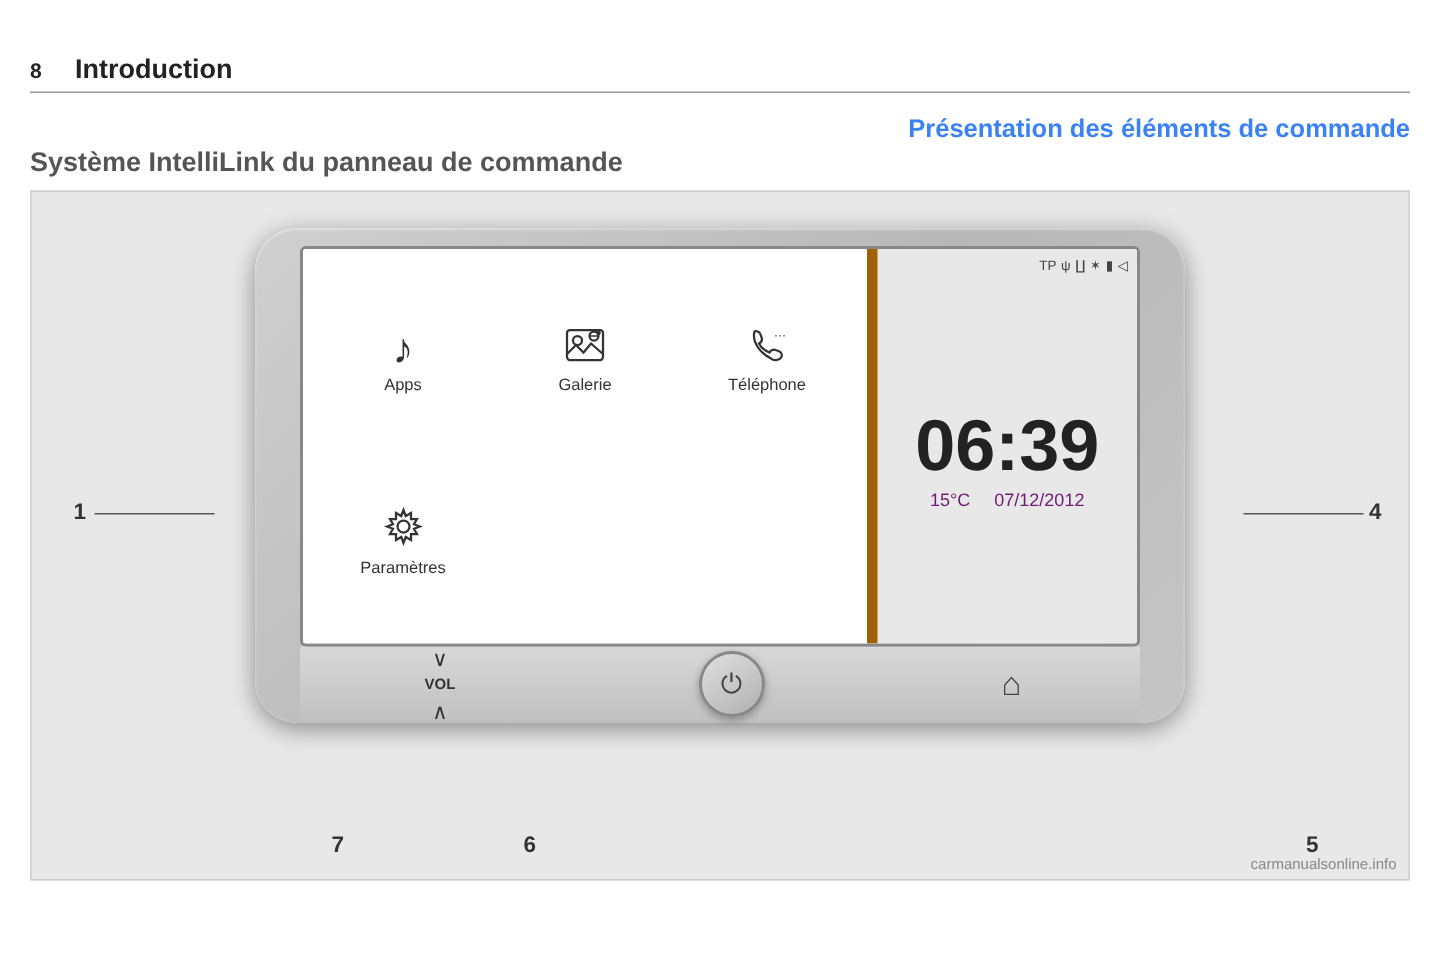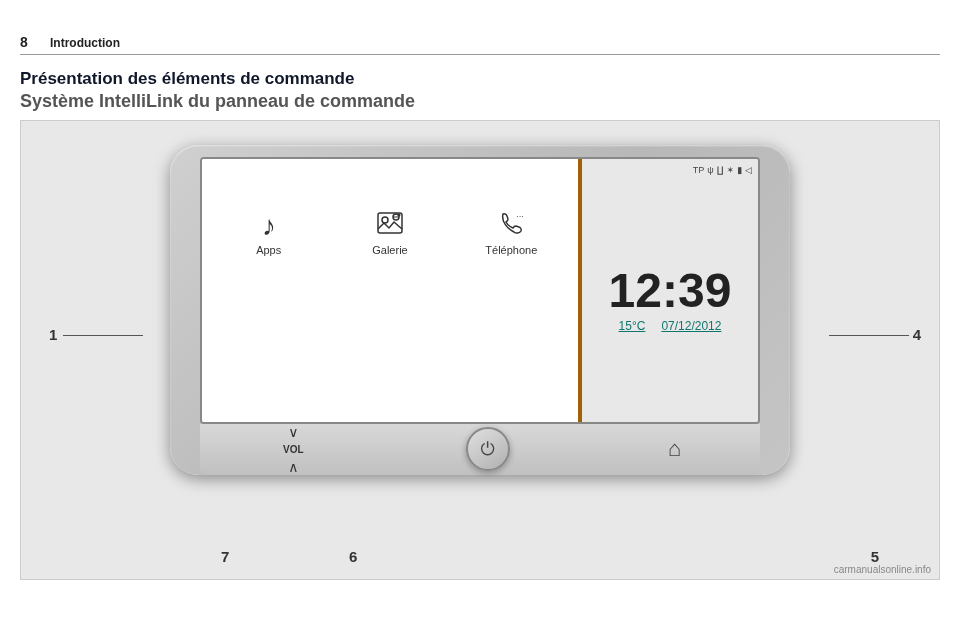--- a/index.html
+++ b/index.html
@@ -18,37 +18,38 @@
       align-items: baseline;
       padding: 8px 20px 4px 20px;
     }
     .page-num {
       font-size: 14px;
       font-weight: bold;
       color: #222;
       min-width: 30px;
     }
     .page-title {
-      font-size: 12px;
+      font-size: 18px;
       font-weight: bold;
       color: #222;
       margin-top: 28px;
     }
     .header-divider {
       border: none;
       border-top: 1.5px solid #999;
       margin: 0 20px 8px 20px;
     }
 
     
     .section-title {
       font-size: 17px;
       font-weight: bold;
-      color: #0f172a;
+      color: #3b82f6;
       padding: 6px 20px 2px 20px;
+      text-align: right;
     }
     .section-subtitle {
       font-size: 18px;
       font-weight: bold;
       color: #555;
       padding: 0 20px 8px 20px;
     }
 
     
     .figure-area {
@@ -126,21 +127,21 @@
     .app-icon .icon-label {
       font-size: 11px;
       color: #333;
       text-align: center;
     }
 
     
     .screen-right {
       width: 180px;
       background: #e8e8e8;
-      border-left: 4px solid #a16207;
+      border-left: 7px solid #a16207;
       display: flex;
       flex-direction: column;
       align-items: center;
       justify-content: center;
       position: relative;
     }
 
     .status-bar {
       position: absolute;
       top: 6px;
@@ -155,25 +156,24 @@
     .clock-display {
       font-size: 48px;
       font-weight: bold;
       color: #222;
       line-height: 1;
       margin-top: 20px;
     }
 
     .date-temp {
       font-size: 12px;
-      color: #0f766e;
+      color: #701a75;
       margin-top: 4px;
       display: flex;
       gap: 16px;
-      text-decoration: underline;
     }
 
     
     .controls-bar {
       width: 560px;
       height: 52px;
       background: linear-gradient(180deg, #d8d8d8 0%, #c0c0c0 100%);
       border-radius: 0 0 6px 6px;
       display: flex;
       align-items: center;
@@ -342,33 +342,42 @@
             <span class="icon-svg phone-icon">
               <svg width="26" height="24" viewBox="0 0 26 24" fill="none" xmlns="http://www.w3.org/2000/svg">
                 <path d="M5 3 C5 3 8 2 9 5 L10 8 C10 8 10 10 8 11 C8 11 10 15 15 17 C15 17 16 15 18 15 L21 16 C24 17 23 20 23 20 C22 22 18 23 16 21 C10 18 3 11 5 3Z" stroke="#333" stroke-width="1.5" fill="none"></path>
                 <text x="18" y="8" font-size="8" fill="#333">···</text>
               </svg>
             </span>
             <span class="icon-label">Téléphone</span>
           </div>
 
 
+          <div class="app-icon">
+            <span class="icon-svg gear-icon">
+              <svg width="26" height="26" viewBox="0 0 26 26" fill="none" xmlns="http://www.w3.org/2000/svg">
+                <circle cx="13" cy="13" r="4" stroke="#333" stroke-width="1.5" fill="none"></circle>
+                <path d="M13 2 L14.5 6 L18 4 L18 8 L22 8 L20 11.5 L24 13 L20 14.5 L22 18 L18 18 L18 22 L14.5 20 L13 24 L11.5 20 L8 22 L8 18 L4 18 L6 14.5 L2 13 L6 11.5 L4 8 L8 8 L8 4 L11.5 6 Z" stroke="#333" stroke-width="1.5" fill="none"></path>
+              </svg>
+            </span>
+            <span class="icon-label">Paramètres</span>
+          </div>
 
         </div>
 
         <div class="screen-right">
           <div class="status-bar">
             <span>TP</span>
             <span>ψ</span>
             <span>∐</span>
             <span>✶</span>
             <span>▮</span>
             <span>◁</span>
           </div>
-          <div class="clock-display">12:39</div>
+          <div class="clock-display">06:39</div>
           <div class="date-temp">
             <span>15°C</span>
             <span>07/12/2012</span>
           </div>
         </div>
 
       </div>
 
       <div class="controls-bar">
         <div class="ctrl-btn vol-group">

